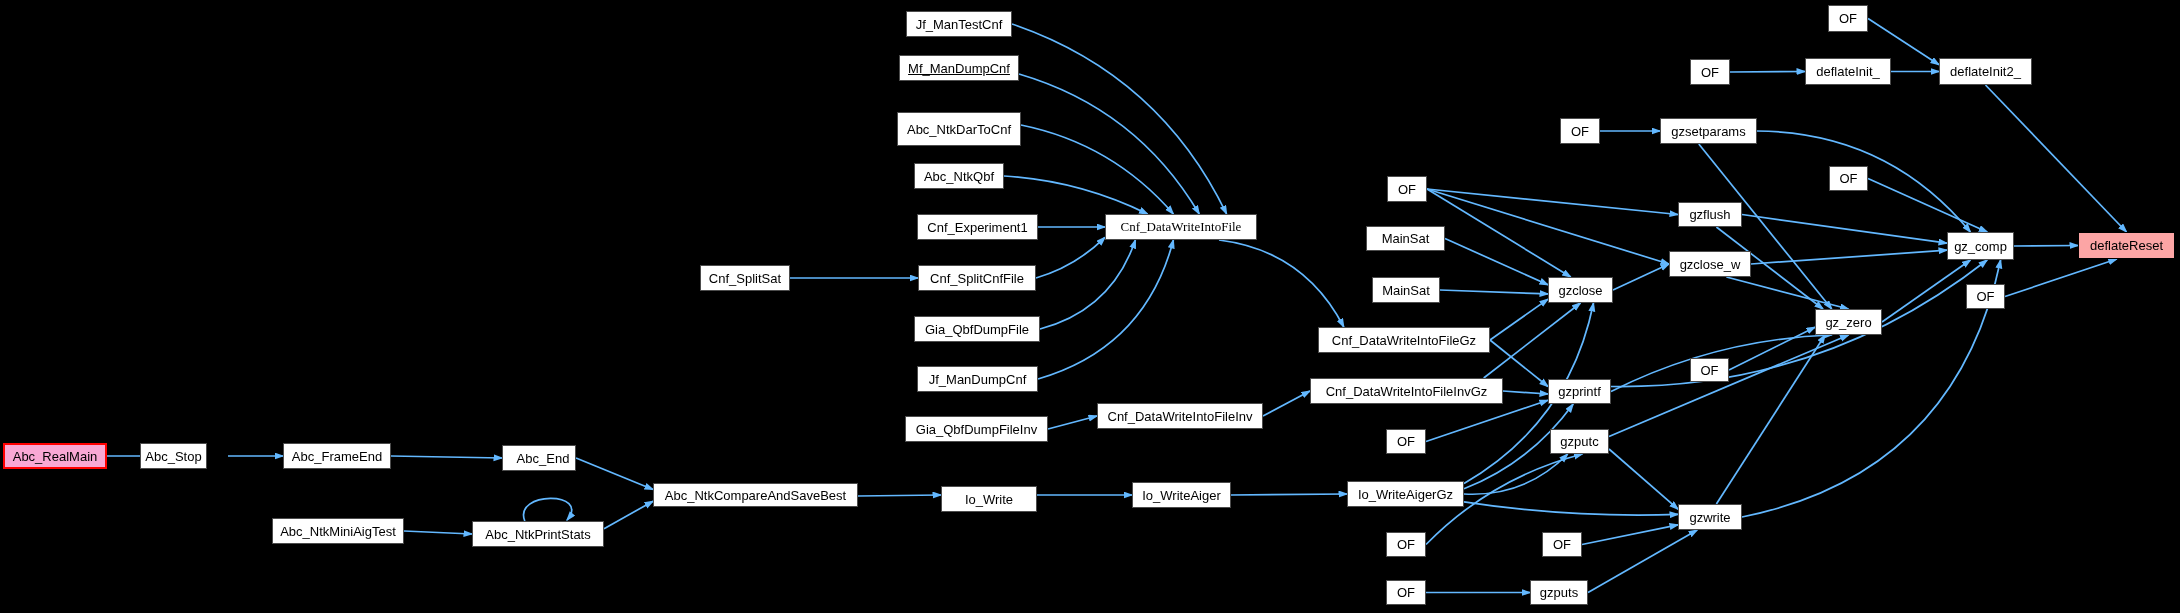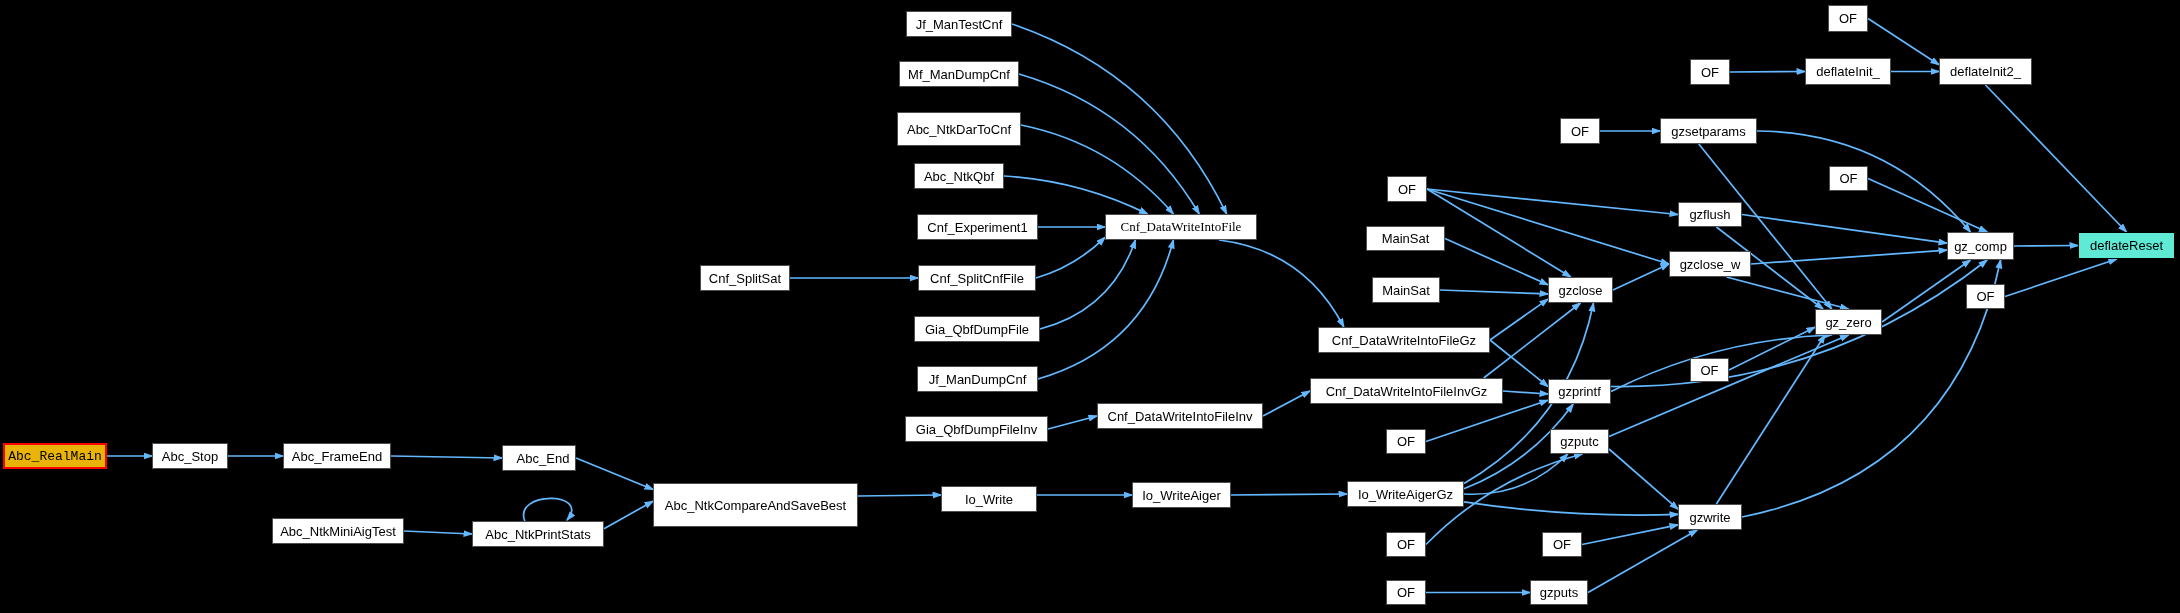--- a/index.html
+++ b/index.html
@@ -2,22 +2,22 @@
 <html><head>
 <meta charset="utf-8">
 <style>
   html,body{margin:0;padding:0;background:#000;}
   #stage{position:relative;width:2180px;height:613px;background:#000;overflow:hidden;
          font-family:"Liberation Sans", sans-serif;}
   #edges-svg{position:absolute;left:0;top:0;width:2180px;height:613px;}
   .node{position:absolute;display:flex;align-items:center;justify-content:center;
         box-sizing:border-box;background:#fff;border:1px solid #4c4c4c;
         color:#000;font-size:13px;white-space:nowrap;cursor:pointer;}
-  .node.current{background:#5eead4;border:1px solid #000;cursor:default;}
-  .node.entry{background:#eab308;border:2px solid #ff0000;font-family:Liberation Mono, monospace;}
+  .node.current{background:#fca5a5;border:1px solid #000;cursor:default;}
+  .node.entry{background:#f9a8d4;border:2px solid #ff0000;}
 </style>
 </head>
 <body>
 
 <div id="stage" style="background: rgb(0, 0, 0);">
   <svg id="edges-svg" xmlns="http://www.w3.org/2000/svg">
     <defs>
       <marker id="arw" markerWidth="10" markerHeight="8" refX="8.5" refY="3.5" orient="auto" markerUnits="userSpaceOnUse">
         <path d="M0,0 L10,3.5 L0,7 z" fill="#63b8ff"></path>
       </marker>
@@ -85,51 +85,51 @@
         <path d="M 1426,592.5 L 1530,592.5" fill="none" stroke="#63b8ff" stroke-width="1.7" marker-end="url(#arw)"></path>
         <path d="M 1588,592.5 L 1697.2,530" fill="none" stroke="#63b8ff" stroke-width="1.7" marker-end="url(#arw)"></path>
         <path d="M 1716.4,504 L 1825.05,335" fill="none" stroke="#63b8ff" stroke-width="1.7" marker-end="url(#arw)"></path>
         <path d="M 1742,517 Q 1955.8890928392077,473.61571754170853 2000.6,260" fill="none" stroke="#63b8ff" stroke-width="1.7" marker-end="url(#arw)"></path>
       </g>
   </svg>
   <div id="node-layer">
       <div class="node entry" style="left: 3px; top: 443px; width: 104px; height: 26px;">
         <span>Abc_RealMain</span>
       </div>
-      <div class="node" style="left: 152px; top: 443px; width: 76px; height: 26px; text-align: right;">
+      <div class="node" style="left: 140px; top: 443px; width: 67px; height: 26px; text-align: right;">
         <span>Abc_Stop</span>
       </div>
       <div class="node" style="left: 283px; top: 443px; width: 108px; height: 26px;">
         <span>Abc_FrameEnd</span>
       </div>
       <div class="node" style="left: 502px; top: 445px; width: 74px; height: 26px; padding-left: 8px;">
         <span>Abc_End</span>
       </div>
       <div class="node" style="left: 272px; top: 518px; width: 132px; height: 26px;">
         <span>Abc_NtkMiniAigTest</span>
       </div>
       <div class="node" style="left: 472px; top: 521px; width: 132px; height: 26px;">
         <span>Abc_NtkPrintStats</span>
       </div>
-      <div class="node" style="left: 653px; top: 483px; width: 205px; height: 44px;">
+      <div class="node" style="left: 653px; top: 483px; width: 205px; height: 24px;">
         <span>Abc_NtkCompareAndSaveBest</span>
       </div>
       <div class="node" style="left: 941px; top: 486px; width: 96px; height: 26px;">
         <span>Io_Write</span>
       </div>
       <div class="node" style="left: 1132px; top: 482px; width: 99px; height: 26px;">
         <span>Io_WriteAiger</span>
       </div>
       <div class="node" style="left: 1347px; top: 481px; width: 117px; height: 26px;">
         <span>Io_WriteAigerGz</span>
       </div>
       <div class="node" style="left: 906px; top: 11px; width: 106px; height: 26px;">
         <span>Jf_ManTestCnf</span>
       </div>
-      <div class="node" style="left: 899px; top: 61px; width: 120px; height: 26px;">
+      <div class="node" style="left: 899px; top: 55px; width: 120px; height: 26px; text-decoration: underline;">
         <span>Mf_ManDumpCnf</span>
       </div>
       <div class="node" style="left: 897px; top: 112px; width: 124px; height: 34px;">
         <span>Abc_NtkDarToCnf</span>
       </div>
       <div class="node" style="left: 914px; top: 163px; width: 90px; height: 26px;">
         <span>Abc_NtkQbf</span>
       </div>
       <div class="node" style="left: 917px; top: 214px; width: 121px; height: 26px;">
         <span>Cnf_Experiment1</span>

